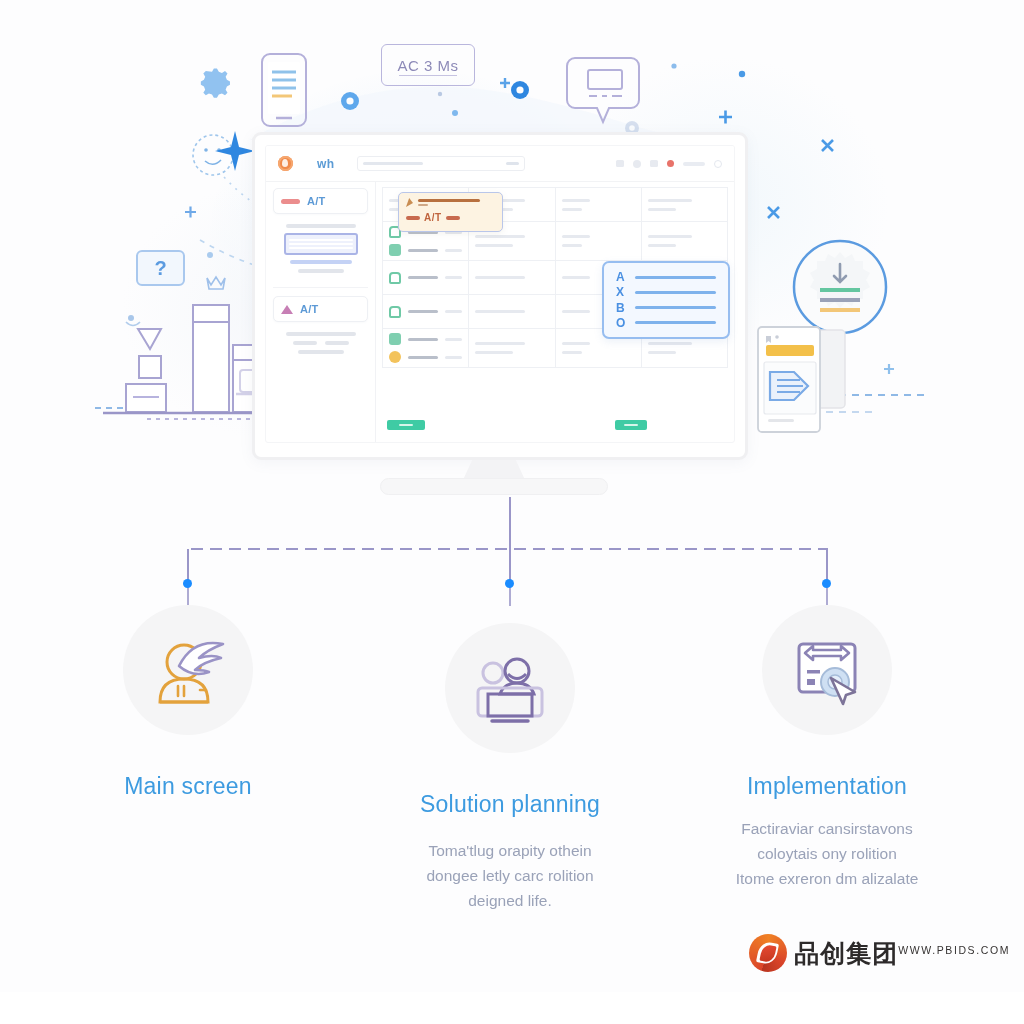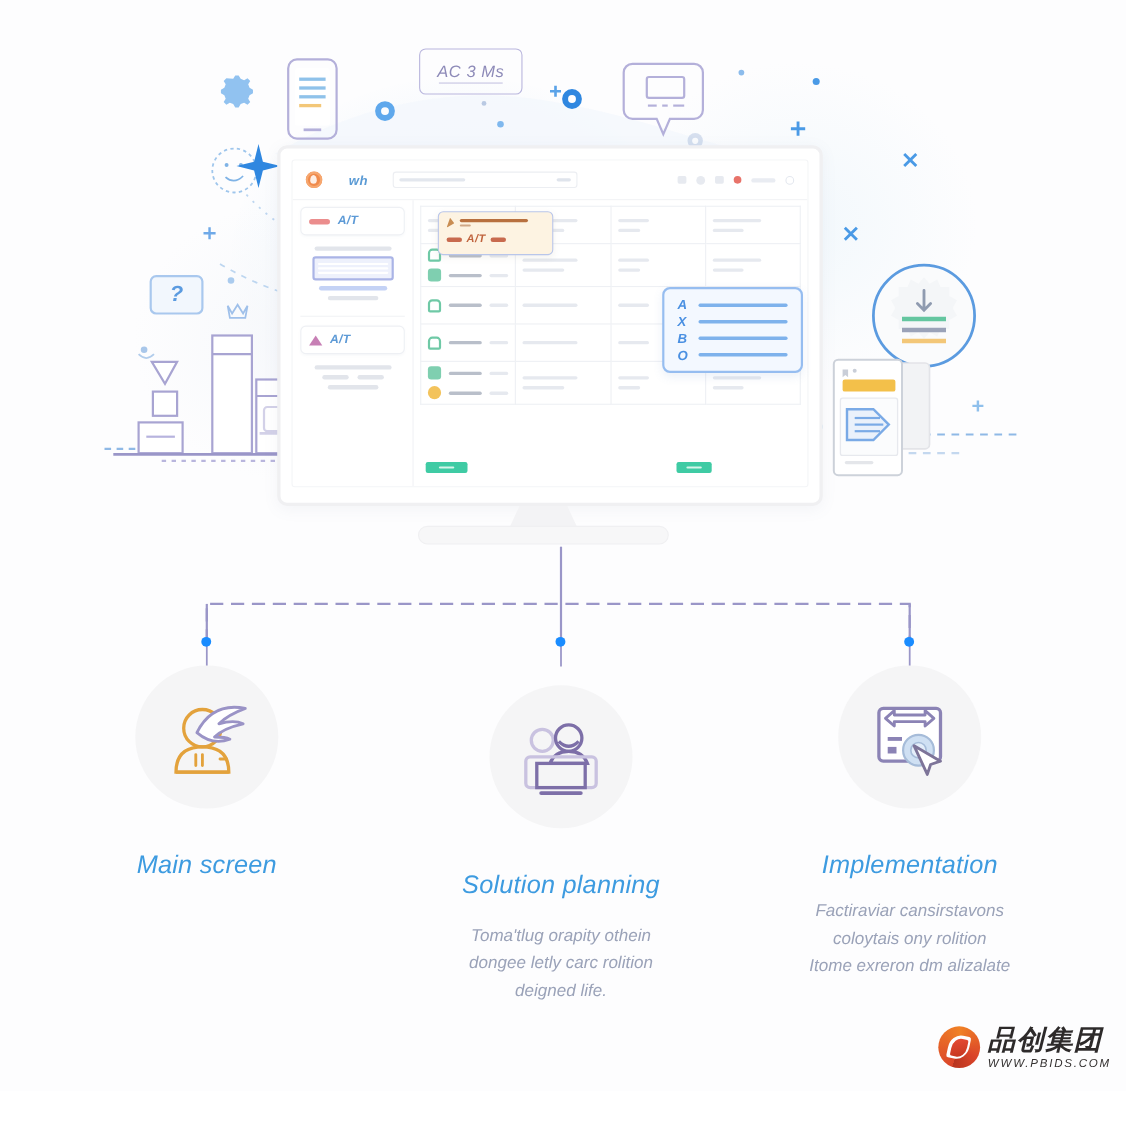--- a/index.html
+++ b/index.html
@@ -7,21 +7,20 @@
   html, body {
     width: 1024px; height: 1024px;
     background: #ffffff;
     font-family: "Liberation Sans", sans-serif;
     overflow: hidden;
   }
   #stage {
     position: relative;
     width: 1024px; height: 992px;
     background: #fdfdfe;
-    font-style: italic;
   }
 
   
   .blob {
     position: absolute;
     border-radius: 50%;
     pointer-events: none;
   }
   .blob-a {
     left: 210px; top: 70px; width: 420px; height: 330px;
@@ -235,21 +234,21 @@
     border-radius: 60% 10% 60% 10%;
     transform: rotate(12deg);
   }
   #wm-mark::before {
     content: ""; position: absolute; left: 12px; top: 11px; z-index: 2;
     width: 14px; height: 17px;
     background: linear-gradient(160deg, #e8442a, #c02a12);
     border-radius: 60% 10% 60% 10%;
     transform: rotate(12deg);
   }
-  .wm-text { display: flex; flex-direction: column; line-height: 1; }
+  .wm-text { display: flex; flex-direction: row; line-height: 1; }
   #wm-cn {
     font-size: 25px; font-weight: bold; color: #221f1f; letter-spacing: 1px;
     font-family: "DejaVu Sans", sans-serif;
   }
   #wm-url { font-size: 10.5px; color: #2b2828; letter-spacing: 1.6px; margin-top: 4px; }
 
   
   .tagbox {
     position: absolute; left: 381px; top: 44px; width: 94px; height: 42px;
     border: 1.5px solid #b9b6dd; border-radius: 6px;

